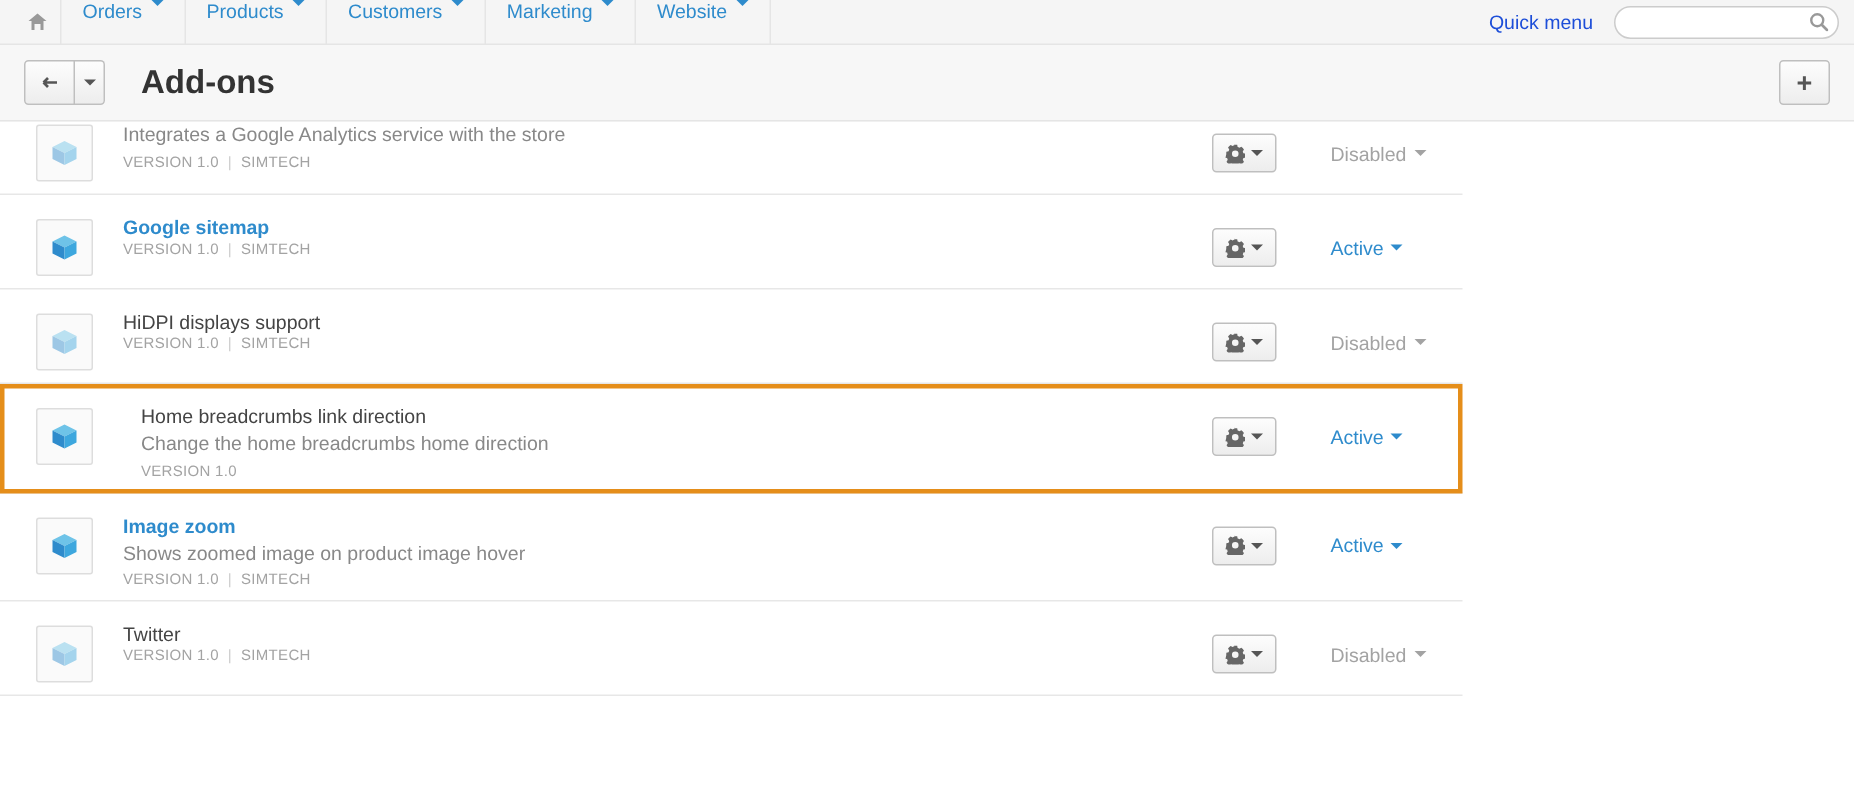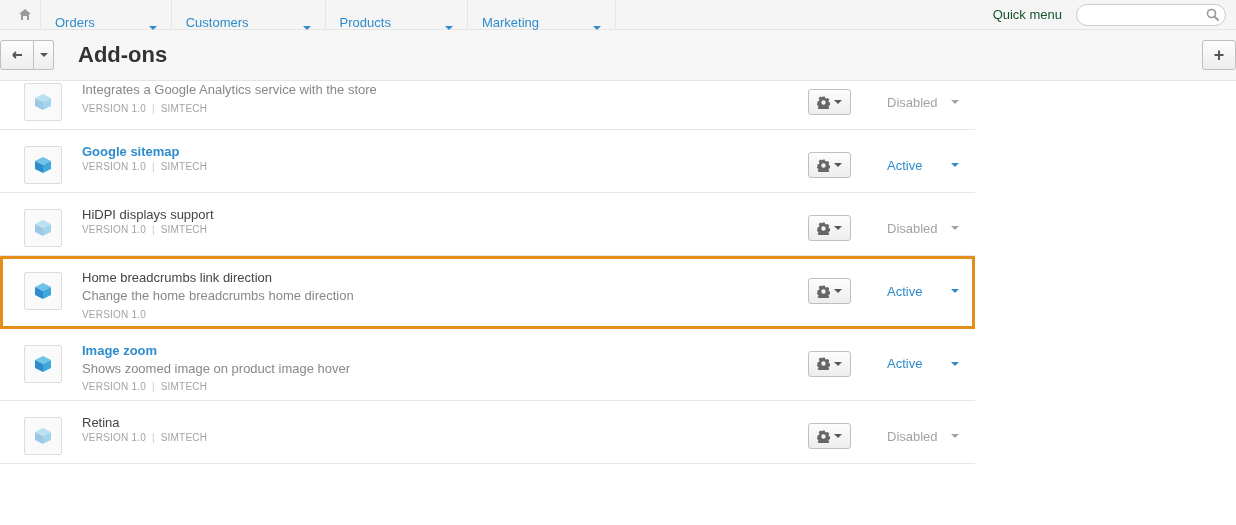--- a/index.html
+++ b/index.html
@@ -2,60 +2,60 @@
 <html><head>
 <meta charset="utf-8">
 <style>
 * { box-sizing: border-box; margin: 0; padding: 0; }
 body { font-family: Arial, Helvetica, sans-serif; font-size: 13px; color: #333; background: #fff; }
 
 
 .topnav { background: #f5f5f5; border-bottom: 1px solid #e5e5e5; height: 30px; display: flex; align-items: center; padding: 0 10px; }
 .home-btn { color: #999; padding: 0 8px; cursor: pointer; }
 .home-btn svg { width: 14px; height: 14px; display:block; }
-.nav-item { display:flex; align-items:flex-end; padding: 0 14px; height: 30px; color: #2e8bcc; cursor: pointer; border-right: 1px solid #e5e5e5; font-size:13px;gap:48px; }
+.nav-item { display:flex; align-items:flex-start; padding: 0 14px; height: 30px; color: #2e8bcc; cursor: pointer; border-right: 1px solid #e5e5e5; font-size:13px; }
 .nav-item:first-of-type { border-left: 1px solid #e5e5e5; }
 .nav-item .caret { margin-left: 6px; }
 .caret { width:0; height:0; border-left:4px solid transparent; border-right:4px solid transparent; border-top:4px solid currentColor; display:inline-block; }
 .topnav-spacer { flex:1; }
-.quick-menu { color:#14532d; padding: 0 14px; cursor:pointer; font-size:13px; }
+.quick-menu { color:#1d4ed8; padding: 0 14px; cursor:pointer; font-size:13px; }
 .search-box { position:relative; }
 .search-box input { width:150px; height:22px; border:1px solid #ccc; border-radius:11px; padding:0 26px 0 10px; font-size:12px; outline:none; }
 .search-box .sicon { position:absolute; right:7px; top:4px; color:#999; }
 .search-box .sicon svg { width:13px; height:13px; display:block; }
 
 
-.titlebar { background:#f7f7f7; border-bottom:1px solid #e5e5e5; padding:10px 0; display:flex; align-items:center; }
+.titlebar { background:#f7f7f7; border-bottom:1px solid #e5e5e5; padding:10px 16px; display:flex; align-items:center; }
 .back-group { display:flex; margin-right:24px; }
 .back-btn, .back-dd { background: linear-gradient(#fdfdfd,#ededed); border:1px solid #bfbfbf; height:30px; display:flex; align-items:center; justify-content:center; cursor:pointer; }
 .back-btn { width:34px; border-top-left-radius:3px; border-bottom-left-radius:3px; }
 .back-dd { width:20px; border-left:none; border-top-right-radius:3px; border-bottom-right-radius:3px; }
 .back-btn svg { width:18px; height:14px; }
 .page-title { font-size:22px; font-weight:bold; color:#333; }
 .plus-btn { margin-left:auto; background: linear-gradient(#fdfdfd,#ededed); border:1px solid #bfbfbf; width:34px; height:30px; border-radius:3px; display:flex; align-items:center; justify-content:center; cursor:pointer; font-size:18px; color:#555; font-weight:bold; }
 
 
 .addon-list { width: 975px; }
 .addon-row { display:flex; align-items:flex-start; padding:14px 16px 8px 24px; border-bottom:1px solid #e7e7e7; position:relative; }
 .addon-row.cut-top { padding-top:0; }
-.addon-row.highlight { outline:3px solid #e58e1a; outline-offset:-3px; }
+.addon-row.highlight { outline:3px solid #e58e1a; outline-offset:-3px;gap:12px; }
 .addon-icon { width:38px; height:38px; border:1px solid #ddd; background:#fafafa; border-radius:2px; display:flex; align-items:center; justify-content:center; flex-shrink:0; margin-top:2px; }
 .addon-icon svg { width:18px; height:18px; }
 .addon-icon.disabled svg { opacity:0.45; }
 .addon-body { margin-left:20px; flex:1; }
 .addon-title { font-size:13px; color:#444; margin-bottom:2px; }
 .addon-title.link { color:#2e8bcc; cursor:pointer;font-weight:bold; }
 .addon-desc { font-size:13px; color:#888; margin-bottom:4px; line-height:1.35; }
 .addon-meta { font-size:10px; color:#a3a3a3; letter-spacing:0.2px; }
 .addon-meta .sep { margin:0 6px; color:#ccc; }
 .addon-controls { display:flex; align-items:center; gap:36px; margin-left:auto; padding-top:8px; }
 .gear-btn { background: linear-gradient(#fdfdfd,#ededed); border:1px solid #bfbfbf; border-radius:3px; height:26px; padding:0 8px; display:flex; align-items:center; cursor:pointer; gap:4px; }
 .gear-btn svg { width:13px; height:13px; }
 .gear-btn .caret { border-top-color:#555; }
-.status { font-size:13px; cursor:pointer; display:flex; align-items:center; width:72px; justify-content:space-between; }
+.status { font-size:13px; cursor:pointer; display:flex; align-items:center; width:72px; justify-content:flex-start; }
 .status.active { color:#2e8bcc; }
 .status.disabled { color:#a3a3a3; }
 .status .caret { margin-left:5px; }
 </style>
 </head>
 <body>
 
 <svg width="0" height="0" style="position:absolute">
   <defs>
     <g id="home">
@@ -84,29 +84,33 @@
       <svg viewBox="0 0 14 14">
         <use href="#home"></use>
       </svg>
     </div>
   <div id="nav-items" style="display: flex;">
       <div class="nav-item">
         <span>Orders</span>
         <span class="caret"></span>
       </div>
       <div class="nav-item">
+        <span>Products</span>
+        <span class="caret"></span>
+      </div>
+      <div class="nav-item">
         <span>Customers</span>
         <span class="caret"></span>
       </div>
       <div class="nav-item">
-        <span>Products</span>
-        <span class="caret"></span>
-      </div>
-      <div class="nav-item">
         <span>Marketing</span>
+        <span class="caret"></span>
+      </div>
+      <div class="nav-item">
+        <span>Website</span>
         <span class="caret"></span>
       </div>
     </div>
   <div class="topnav-spacer"></div>
   <div class="quick-menu">Quick menu</div>
   <div class="search-box">
     <input type="text" placeholder="" style="">
     <span class="sicon">
         <svg viewBox="0 0 13 13">
           <use href="#search"></use>
@@ -248,21 +252,21 @@
         </div>
       </div>
     </div>
     <div class="addon-row">
       <div class="addon-icon disabled">
         <svg viewBox="0 0 18 18">
           <use href="#cube"></use>
         </svg>
       </div>
       <div class="addon-body">
-        <div class="addon-title">Retina</div>
+        <div class="addon-title">Twitter</div>
         <div class="addon-meta"><span>VERSION 1.0</span><span class="sep">|</span><span>SIMTECH</span></div>
       </div>
       <div class="addon-controls">
         <div class="gear-btn">
           <svg viewBox="0 0 13 13">
             <use href="#gear"></use>
           </svg>
           <span class="caret"></span>
         </div>
         <div class="status disabled">

